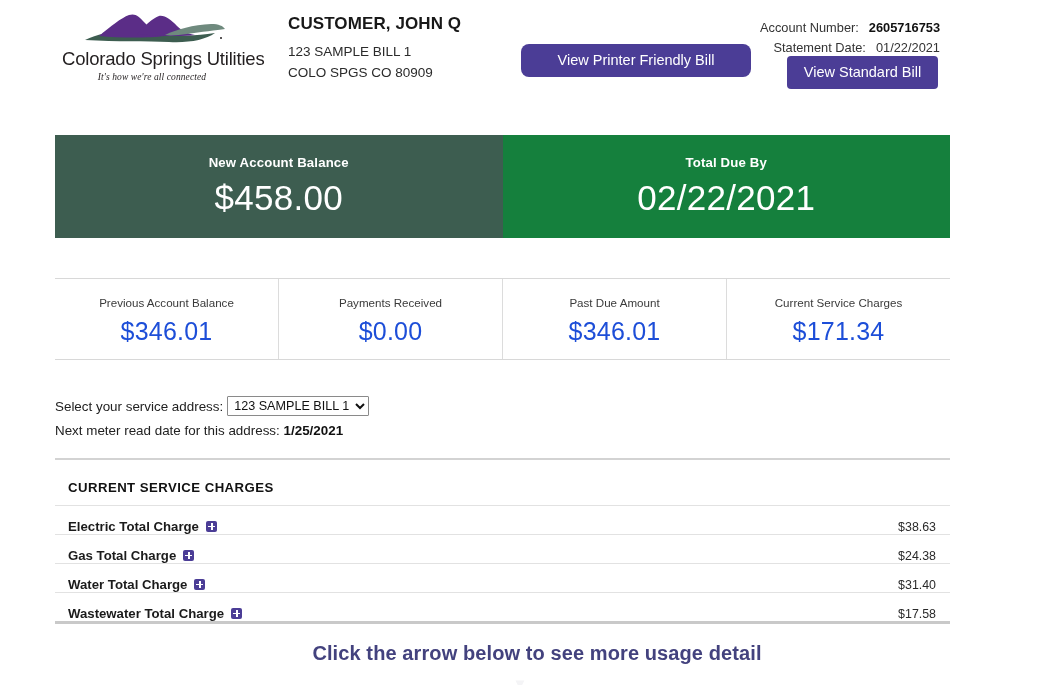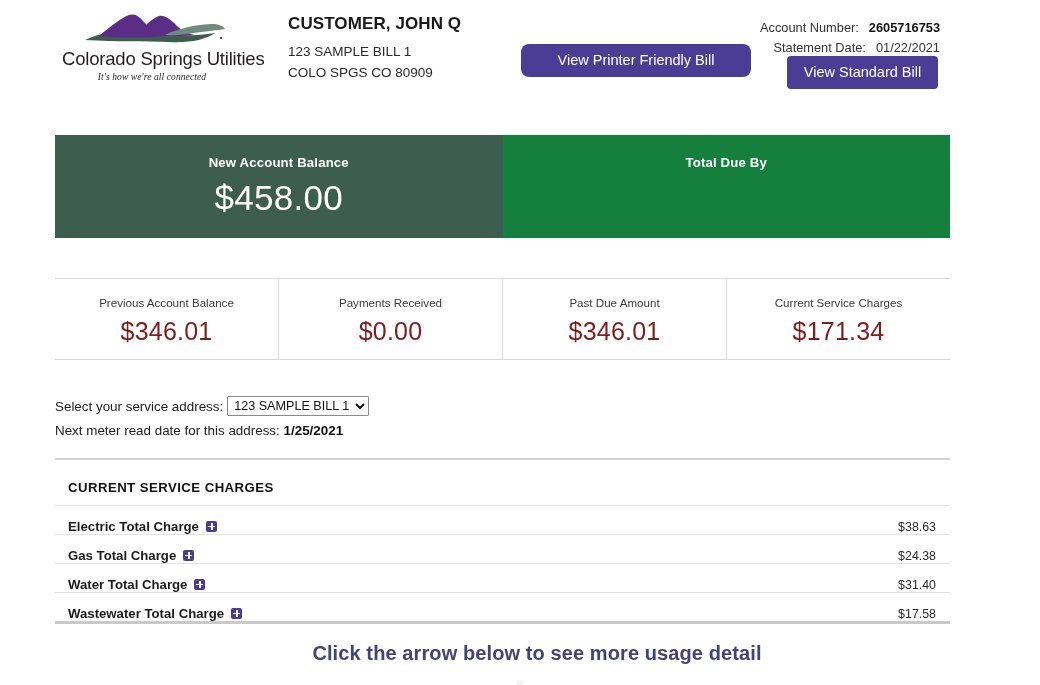--- a/index.html
+++ b/index.html
@@ -168,21 +168,21 @@
     border-right: 1px solid #dcdcdc;
   }
   .summary-cell:last-child { border-right: none; }
   .summary-label {
     font-size: 11.6px;
     color: #3a3a3a;
     line-height: 1;
   }
   .summary-value {
     font-size: 25px;
-    color: #7f1d1d;
+    color: #1d4ed8;
     margin-top: 10px;
     line-height: 1;
     letter-spacing: 0.2px;
   }
 
   
   .addr-select-row {
     position: absolute;
     left: 55px;
     top: 396px;
@@ -342,20 +342,21 @@
     <button class="btn btn-standard">View Standard Bill</button>
   </div>
 
   <div class="banner">
     <div class="banner-panel banner-left">
       <div class="banner-label">New Account Balance</div>
       <div class="banner-value">$458.00</div>
     </div>
     <div class="banner-panel banner-right">
       <div class="banner-label">Total Due By</div>
+      <div class="banner-value">02/22/2021</div>
     </div>
   </div>
 
   <div class="summary">
     <div class="summary-cell">
       <div class="summary-label">Previous Account Balance</div>
       <div class="summary-value">$346.01</div>
     </div>
     <div class="summary-cell">
       <div class="summary-label">Payments Received</div>

